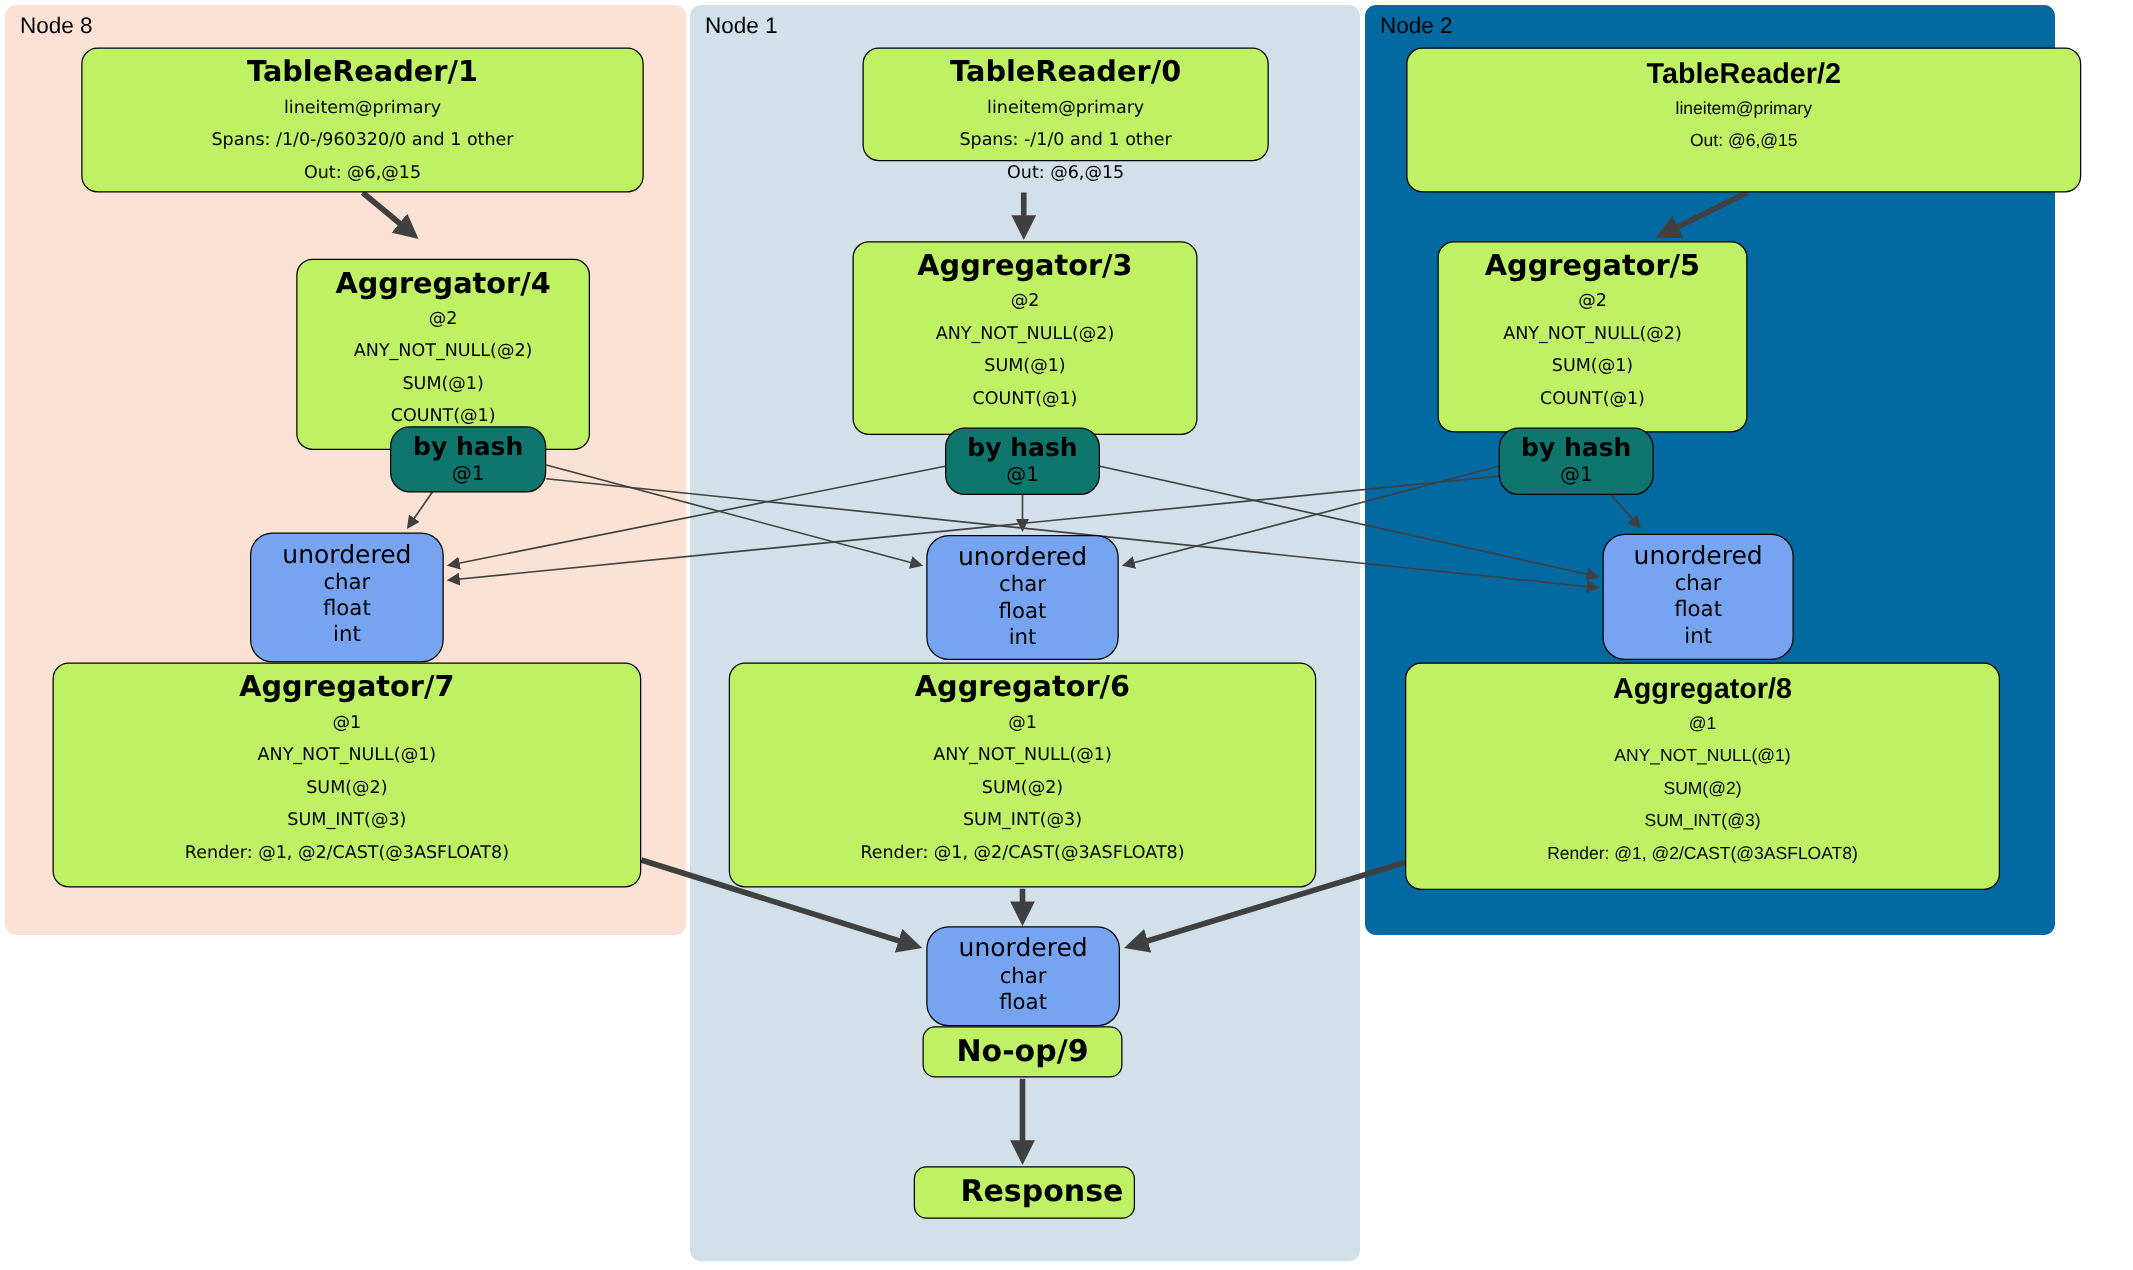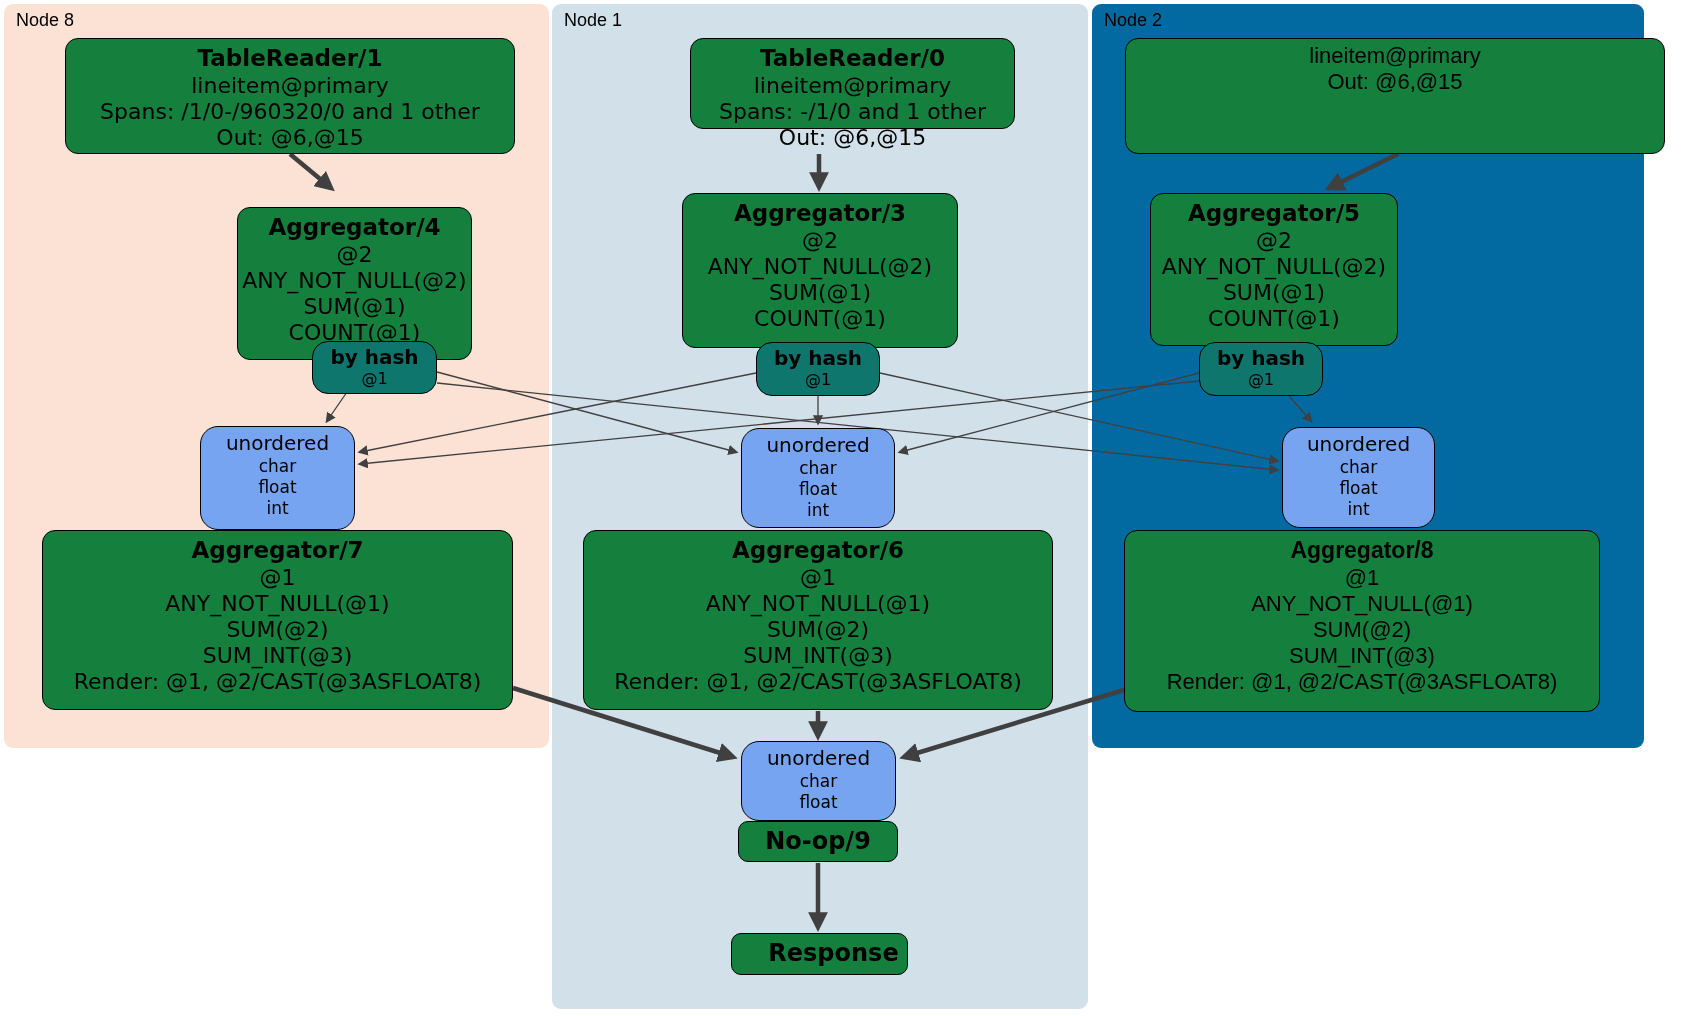--- a/index.html
+++ b/index.html
@@ -14,25 +14,25 @@
   .region-label {
     position:absolute; left:12px; top:6px; font-size:18px;
     font-family:"Liberation Sans", sans-serif;
   }
   svg#edges { position:absolute; left:0; top:0; z-index:1; }
   .edge-thick { stroke:#404040; stroke-width:4.5; fill:none; }
   .edge-thin  { stroke:#404040; stroke-width:1.3; fill:none; }
 
   .proc, .router, .sync, .minibox {
     position:absolute; z-index:2; box-sizing:border-box;
-    border:1.6px solid #000; text-align:center; background:#15803d;
+    border:1.6px solid #000; text-align:center; background:#bef264;
   }
   .proc { border-radius:13px; padding-top:4px; }
   .proc .ptitle { font-weight:bold; font-size:23px; line-height:30px; }
-  .proc .pline  { font-size:22px;  line-height:26px; }
+  .proc .pline  { font-size:14px;  line-height:26px; }
 
   .router { background:#0f766e; border-radius:16px; padding-top:3px; }
   .router .rtitle { font-weight:bold; font-size:20px; line-height:24px; }
   .router .rsub   { font-size:16px; line-height:19px; }
 
   .sync { background:#76a4f1; border-radius:18px; padding-top:4px; }
   .sync .stitle { font-weight:normal; font-size:20px; line-height:25px; }
   .sync .stype  { font-size:17px; line-height:21px; }
 
   .minibox { border-radius:10px; font-weight:bold; font-size:24px; }
@@ -156,20 +156,21 @@
   <div class="proc" id="agg6">
     <div class="ptitle">Aggregator/6</div>
     <div class="pline">@1</div>
     <div class="pline">ANY_NOT_NULL(@1)</div>
     <div class="pline">SUM(@2)</div>
     <div class="pline">SUM_INT(@3)</div>
     <div class="pline">Render: @1, @2/CAST(@3ASFLOAT8)</div>
   </div>
 
   <div class="proc narrow" id="tr2">
+    <div class="ptitle">TableReader/2</div>
     <div class="pline">lineitem@primary</div>
     <div class="pline">Out: @6,@15</div>
   </div>
   <div class="proc" id="agg5">
     <div class="ptitle">Aggregator/5</div>
     <div class="pline">@2</div>
     <div class="pline">ANY_NOT_NULL(@2)</div>
     <div class="pline">SUM(@1)</div>
     <div class="pline">COUNT(@1)</div>
   </div>

